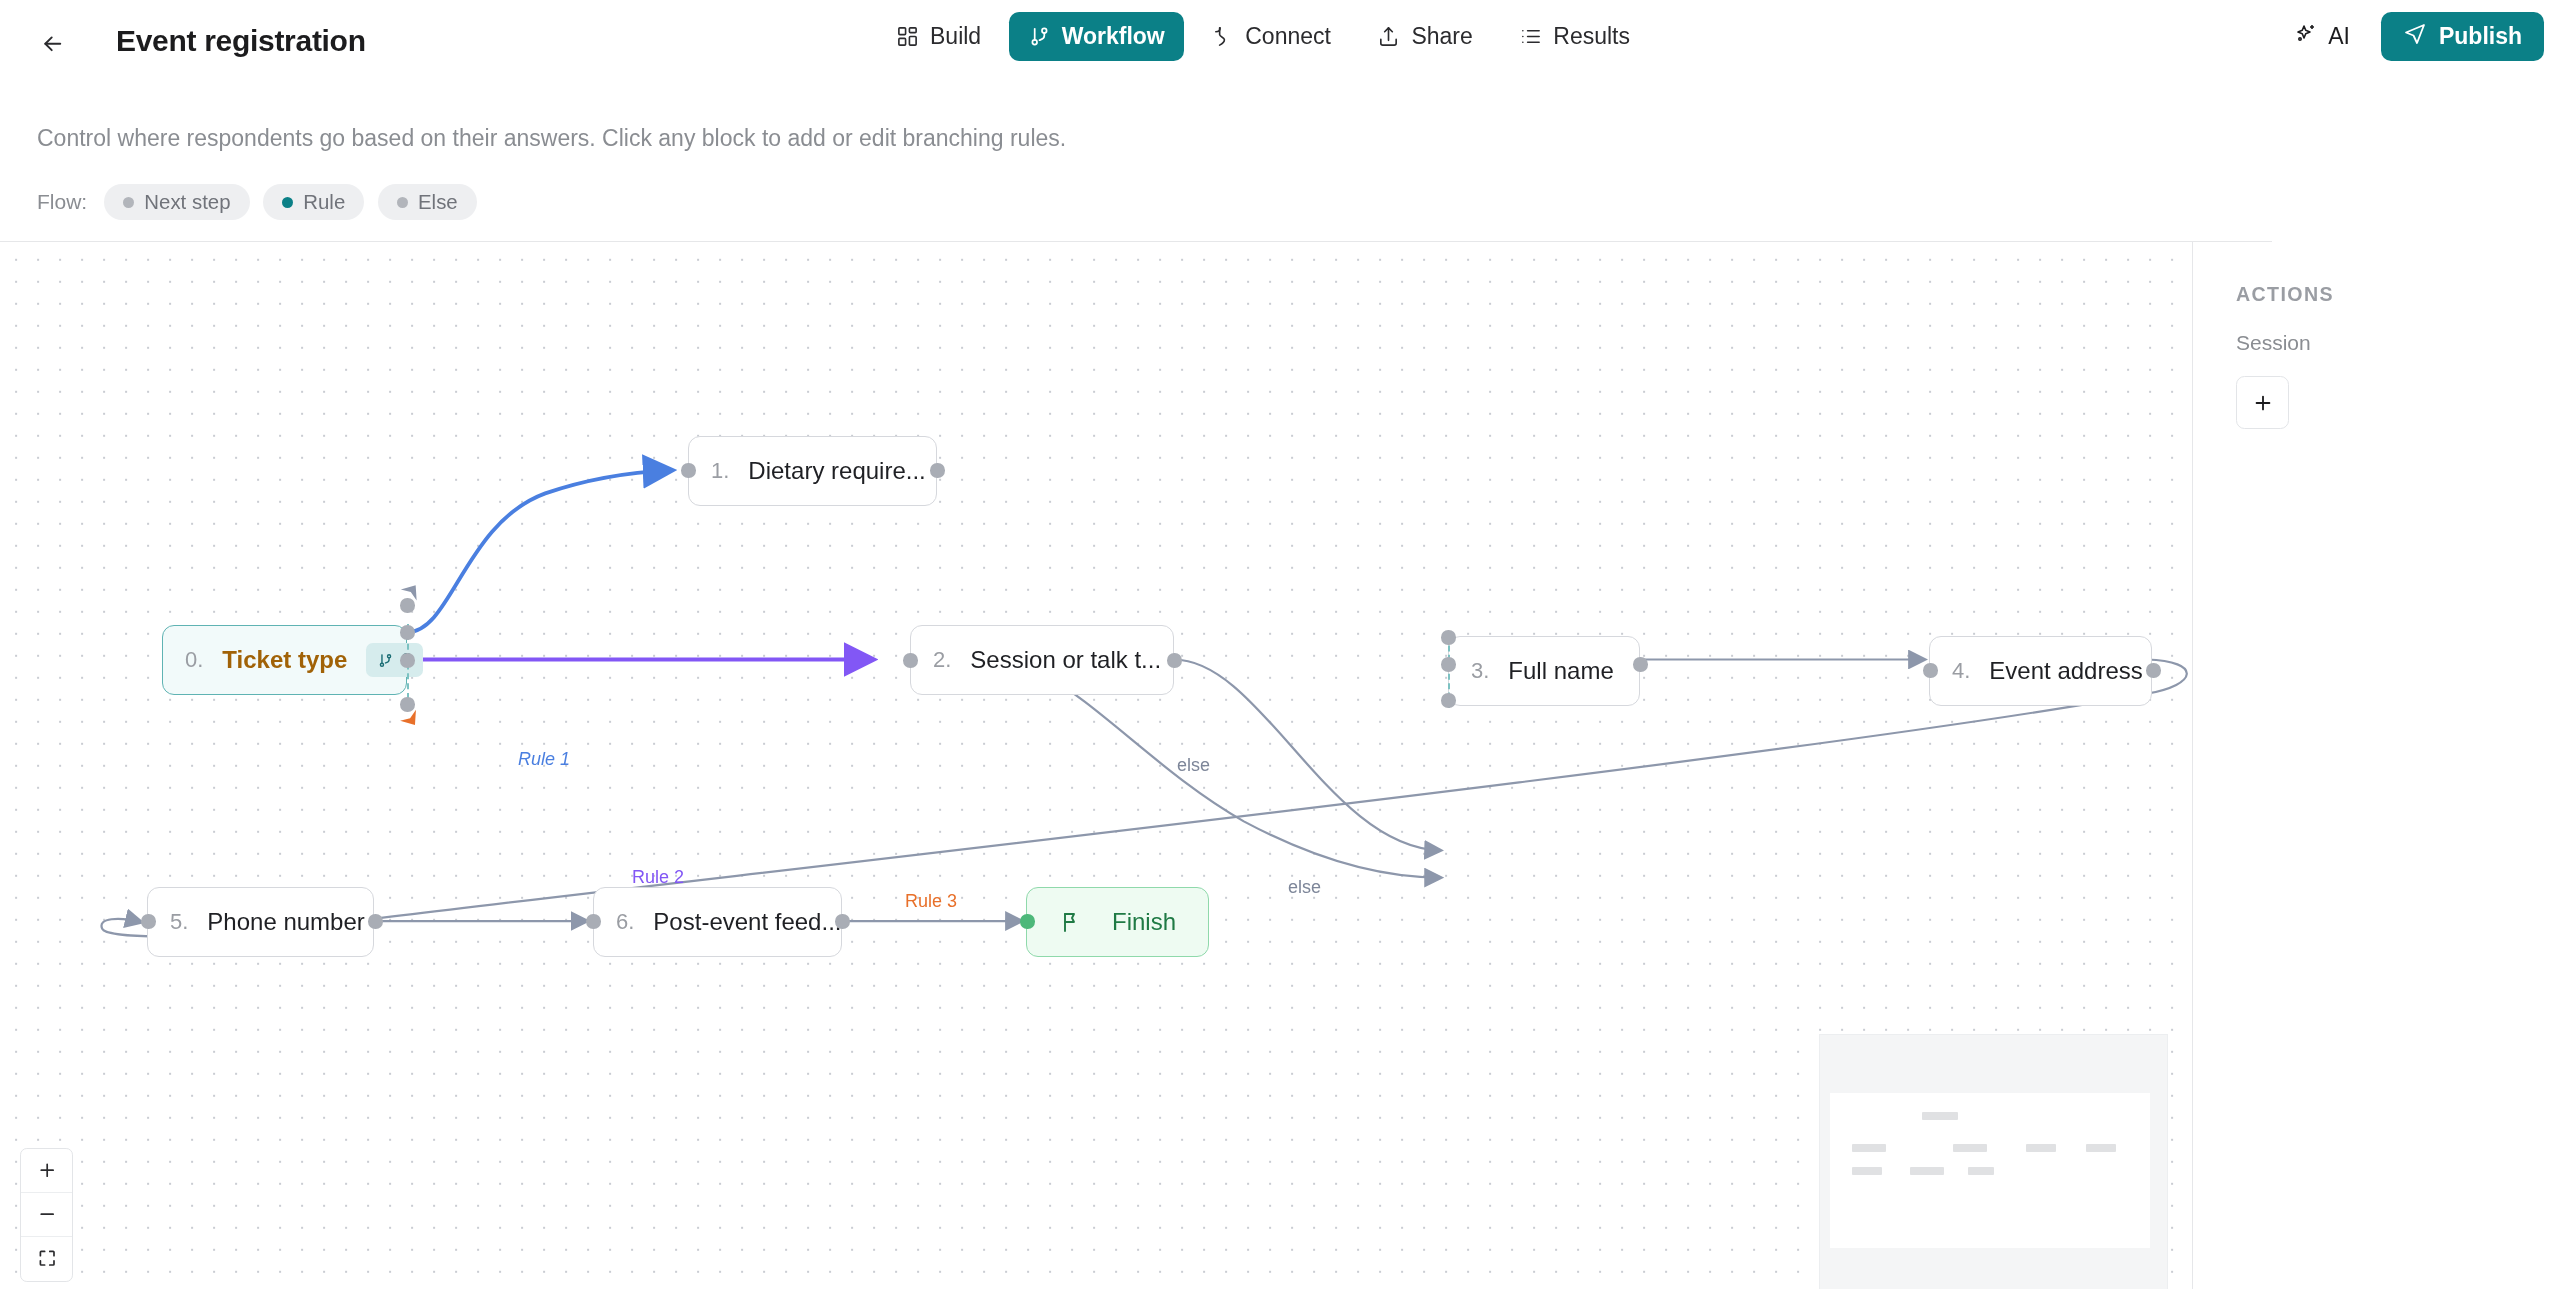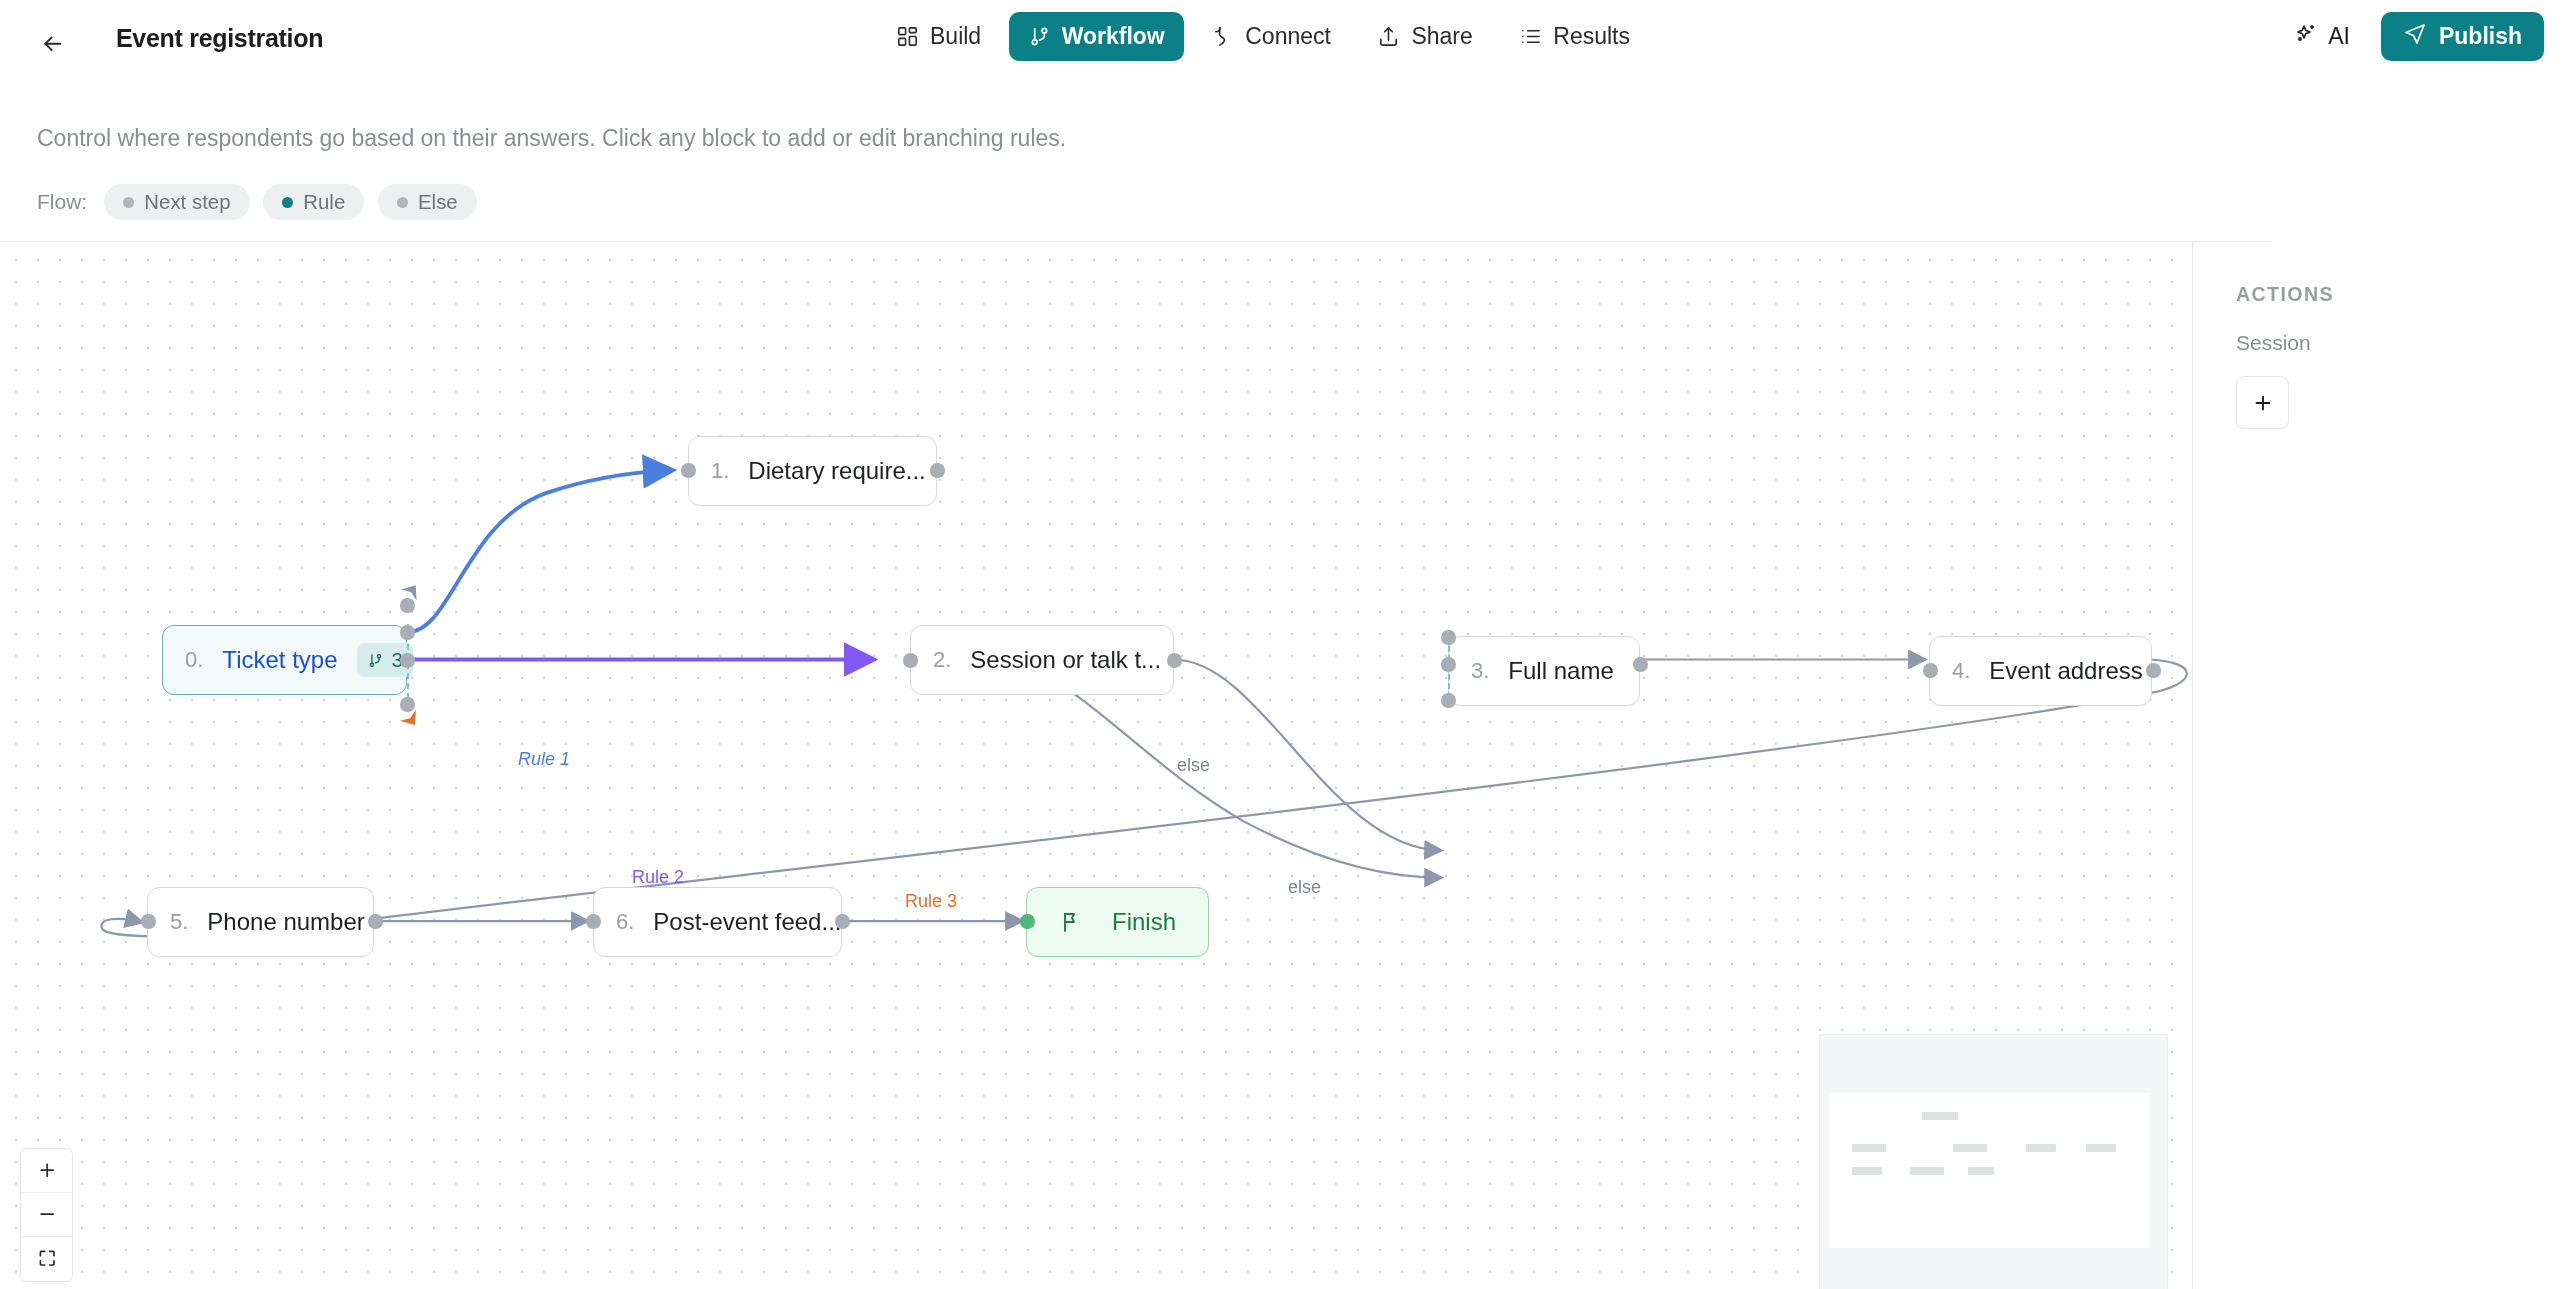--- a/index.html
+++ b/index.html
@@ -20,21 +20,21 @@
     display: flex; align-items: center;
   }
   .back-btn {
     position: absolute; left: 34px; top: 25.6px;
     width: 37px; height: 37px;
     display: flex; align-items: center; justify-content: center;
     cursor: pointer; border-radius: 6.8px;
   }
   .page-title {
     position: absolute; left: 116px; top: 24px;
-    font-size: 25px; font-weight: 600; color: #1c1c1e;
+    font-size: 30px; font-weight: 600; color: #1c1c1e;
     letter-spacing: -0.3px; white-space: nowrap;
   }
   .nav-tabs {
     position: absolute; left: 877px; top: 12px;
     display: flex; align-items: center; gap: 8.5px;
   }
   .nav-tab {
     display: flex; align-items: center; gap: 11px;
     height: 49px; padding: 0 19px;
     border-radius: 10.2px; cursor: pointer;
@@ -113,21 +113,21 @@
     padding: 0 22px; gap: 19px;
     cursor: pointer;
     z-index: 5;
   }
   .node .num { font-size: 22px; color: #9a9da3; font-weight: 400; }
   .node .ttl { font-size: 24px; color: #1f2024; font-weight: 400; white-space: nowrap; }
   .node.selected {
     border-color: #5fb3b3;
     background: #f2fafa;
   }
-  .node.selected .ttl { font-weight: 400; color: #1d4ed8; }
+  .node.selected .ttl { font-weight: 700; color: #a16207; }
   .rule-badge {
     display: flex; align-items: center; gap: 7.7px;
     background: #d6eced; border-radius: 6.8px;
     height: 34px; padding: 0 10.2px;
     font-size: 20.4px; color: #1a6d74; font-weight: 500;
   }
   .node.finish {
     background: #eefbf2; border-color: #8fd9ab;
     justify-content: center; gap: 29px;
   }

